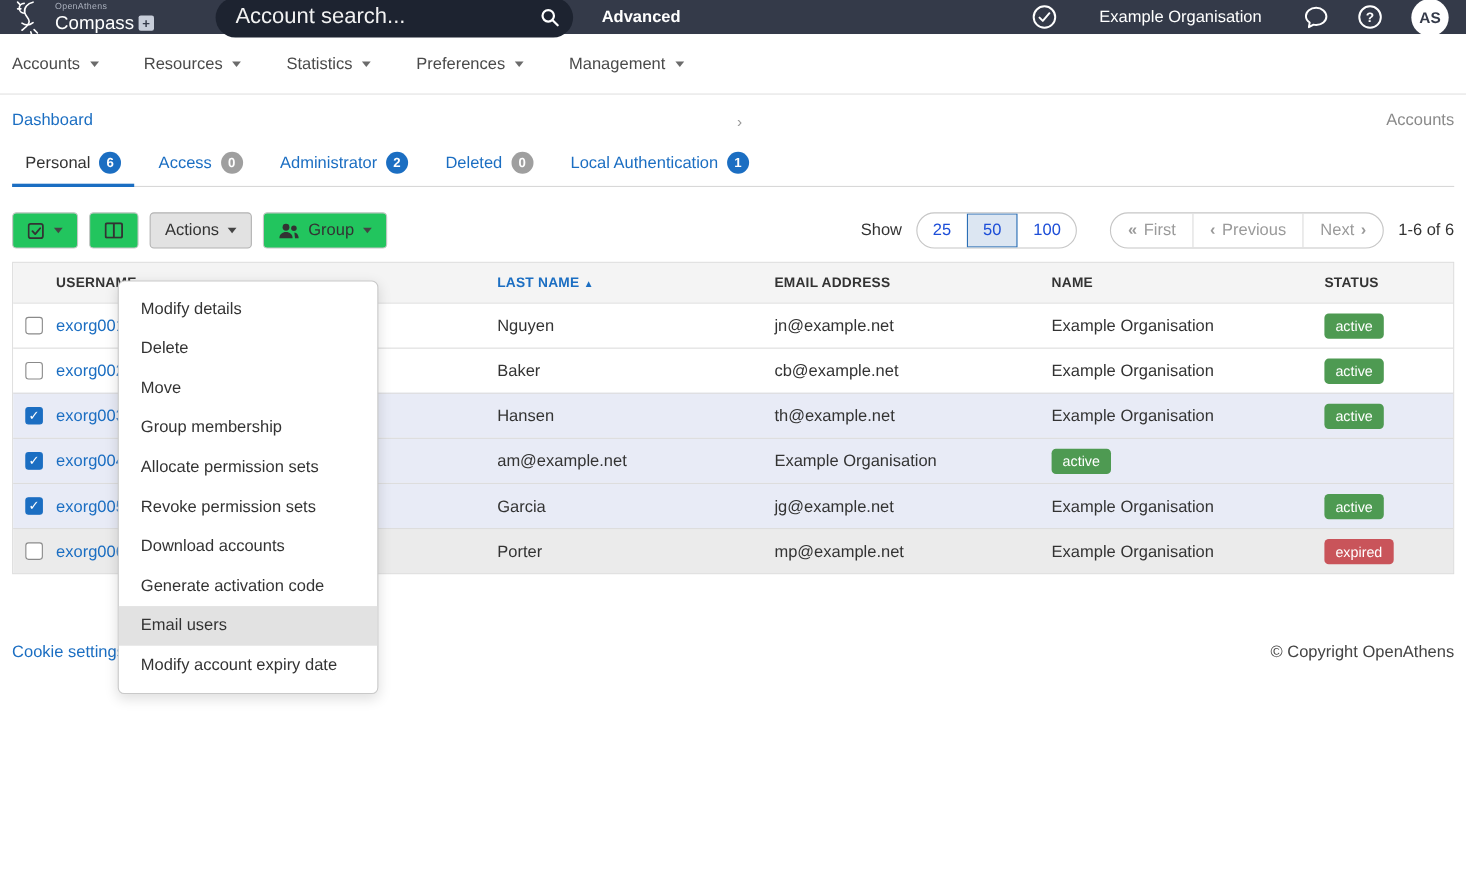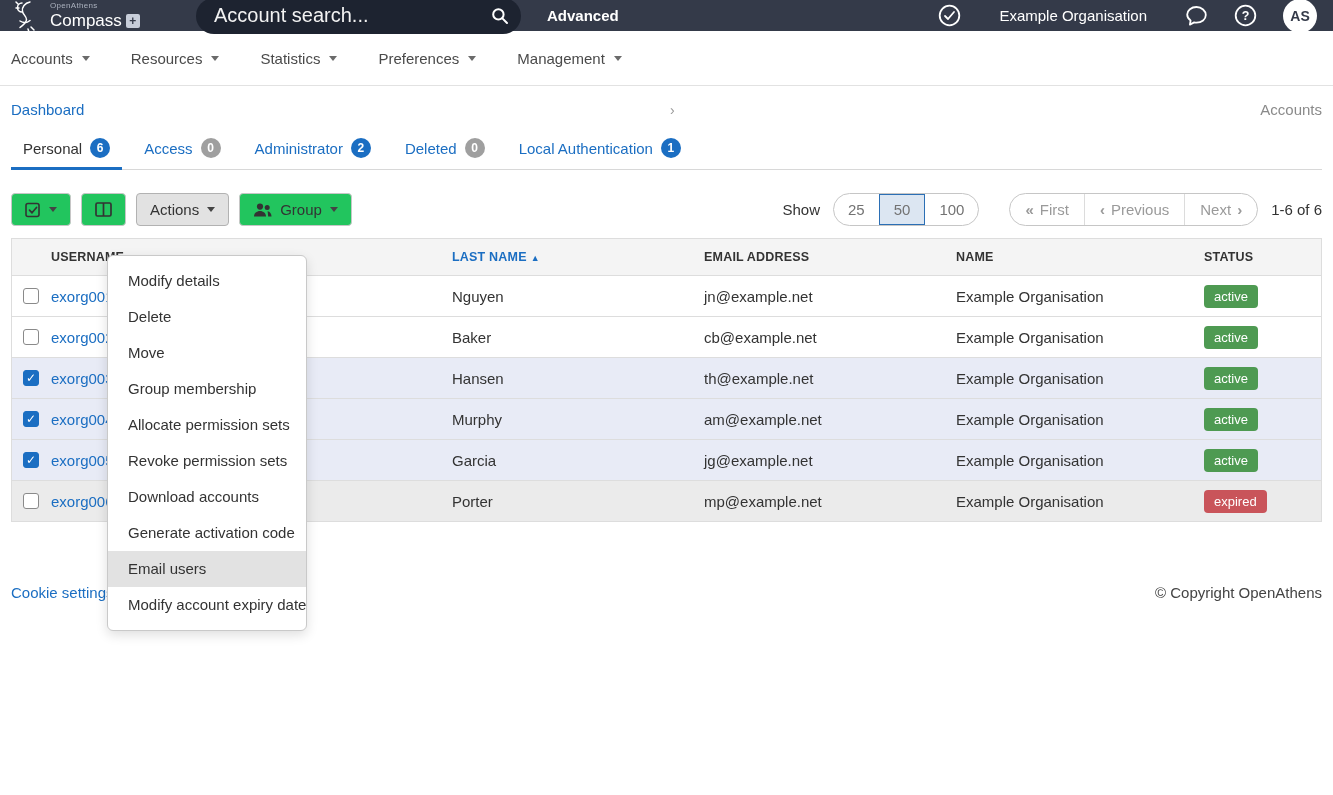--- a/index.html
+++ b/index.html
@@ -42,21 +42,21 @@
   .tab.active { color:#333; border-bottom-color:#1b6ec2; }
   .tab-badge { min-width:20px; height:20px; border-radius:10px; padding:0 6px; background:#1b6ec2; color:#fff; font-size:12px; font-weight:700; display:flex; align-items:center; justify-content:center; }
   .tab-badge.gray { background:#9f9f9f; }
   
   .toolbar { margin:23px 11px 0; display:flex; align-items:center; }
   .btn { height:33px; border:1px solid #c6c6c6; border-radius:4px; background:#22c55e; display:flex; align-items:center; justify-content:center; gap:8px; font-size:15px; color:#333; padding:0 13px; margin-right:10px; cursor:pointer; font-family:"Liberation Sans",sans-serif; }
   .btn.open { background:#e2e2e2; border-color:#b2b2b2; }
   .pagination { margin-left:auto; display:flex; align-items:center; }
   .show-label { font-size:15px; margin-right:13px; }
   .pill-group { height:33px; border:1px solid #c6c6c6; border-radius:17px; background:#fff; display:flex; align-items:stretch; overflow:hidden; }
-  .size-item { display:flex; align-items:center; padding:0 14px; font-size:15px; color:#737373; cursor:pointer; }
+  .size-item { display:flex; align-items:center; padding:0 14px; font-size:15px; color:#1d4ed8; cursor:pointer; }
   .size-item.selected { border:1px solid #2b6fb5; background:#dce6f2; }
   .pagenav { margin-left:30px; }
   .pn-item { display:flex; align-items:center; gap:6px; padding:0 15px; font-size:15px; color:#9a9a9a; cursor:pointer; }
   .pn-item + .pn-item { border-left:1px solid #dcdcdc; }
   .pn-glyph { font-weight:700; }
   .range { margin-left:13px; font-size:15px; color:#333; }
   
   .acct-table { margin:12px 11px 0; border:1px solid #ddd; }
   .trow { display:grid; grid-template-columns:39px 401px 252px 252px 248px 1fr; align-items:center; height:41px; border-top:1px solid #ddd; font-size:15px; color:#333; background:#fff; }
   .trow.thead { height:36px; background:#f4f4f4; border-top:none; font-size:12.5px; font-weight:700; letter-spacing:.2px; }
@@ -69,21 +69,21 @@
   .cbx.checked { background:#1b6ec2; border-color:#1b6ec2; color:#fff; font-size:12px; font-family:"DejaVu Sans",sans-serif; line-height:1; }
   .username { color:#1b6ec2; cursor:pointer; }
   .status-badge { display:inline-block; padding:4px 10px; border-radius:4px; color:#fff; font-size:13px; }
   .status-badge.active { background:#4e9a52; }
   .status-badge.expired { background:#c9545a; }
   
   .footer { margin:62px 11px 0; display:flex; justify-content:space-between; font-size:15px; }
   .cookie-link { color:#1b6ec2; cursor:pointer; }
   .copyright { color:#444; }
   
-  .actions-menu { position:absolute; left:107px; top:255px; width:200px; background:#fff; border:1px solid #c9c9c9; border-radius:6px; box-shadow:0 4px 12px rgba(0,0,0,.13); padding:7px 0; z-index:50; }
+  .actions-menu { position:absolute; left:107px; top:255px; width:237px; background:#fff; border:1px solid #c9c9c9; border-radius:6px; box-shadow:0 4px 12px rgba(0,0,0,.13); padding:7px 0; z-index:50; }
   .menu-item { padding:8px 20px; font-size:15px; color:#333; line-height:20px; cursor:pointer; white-space:nowrap; }
   .menu-item.highlighted { background:#e2e2e2; }
 </style>
 </head>
 <body>
 
 <header class="topbar">
   <div class="logo">
     <svg class="logo-mark" viewBox="0 0 38 40">
       <g fill="none" stroke="#fff" stroke-width="1.5" stroke-linecap="round">
@@ -275,21 +275,20 @@
         <span class="cbx checked">✓</span>
         <span class="username">exorg003</span>
         <span>Hansen</span>
         <span>th@example.net</span>
         <span>Example Organisation</span>
         <span><span class="status-badge active">active</span></span>
       </div>
       <div class="trow selected">
         <span class="cbx checked">✓</span>
         <span class="username">exorg004</span>
-        <span>Murphy</span>
         <span>am@example.net</span>
         <span>Example Organisation</span>
         <span><span class="status-badge active">active</span></span>
       </div>
       <div class="trow selected">
         <span class="cbx checked">✓</span>
         <span class="username">exorg005</span>
         <span>Garcia</span>
         <span>jg@example.net</span>
         <span>Example Organisation</span>

